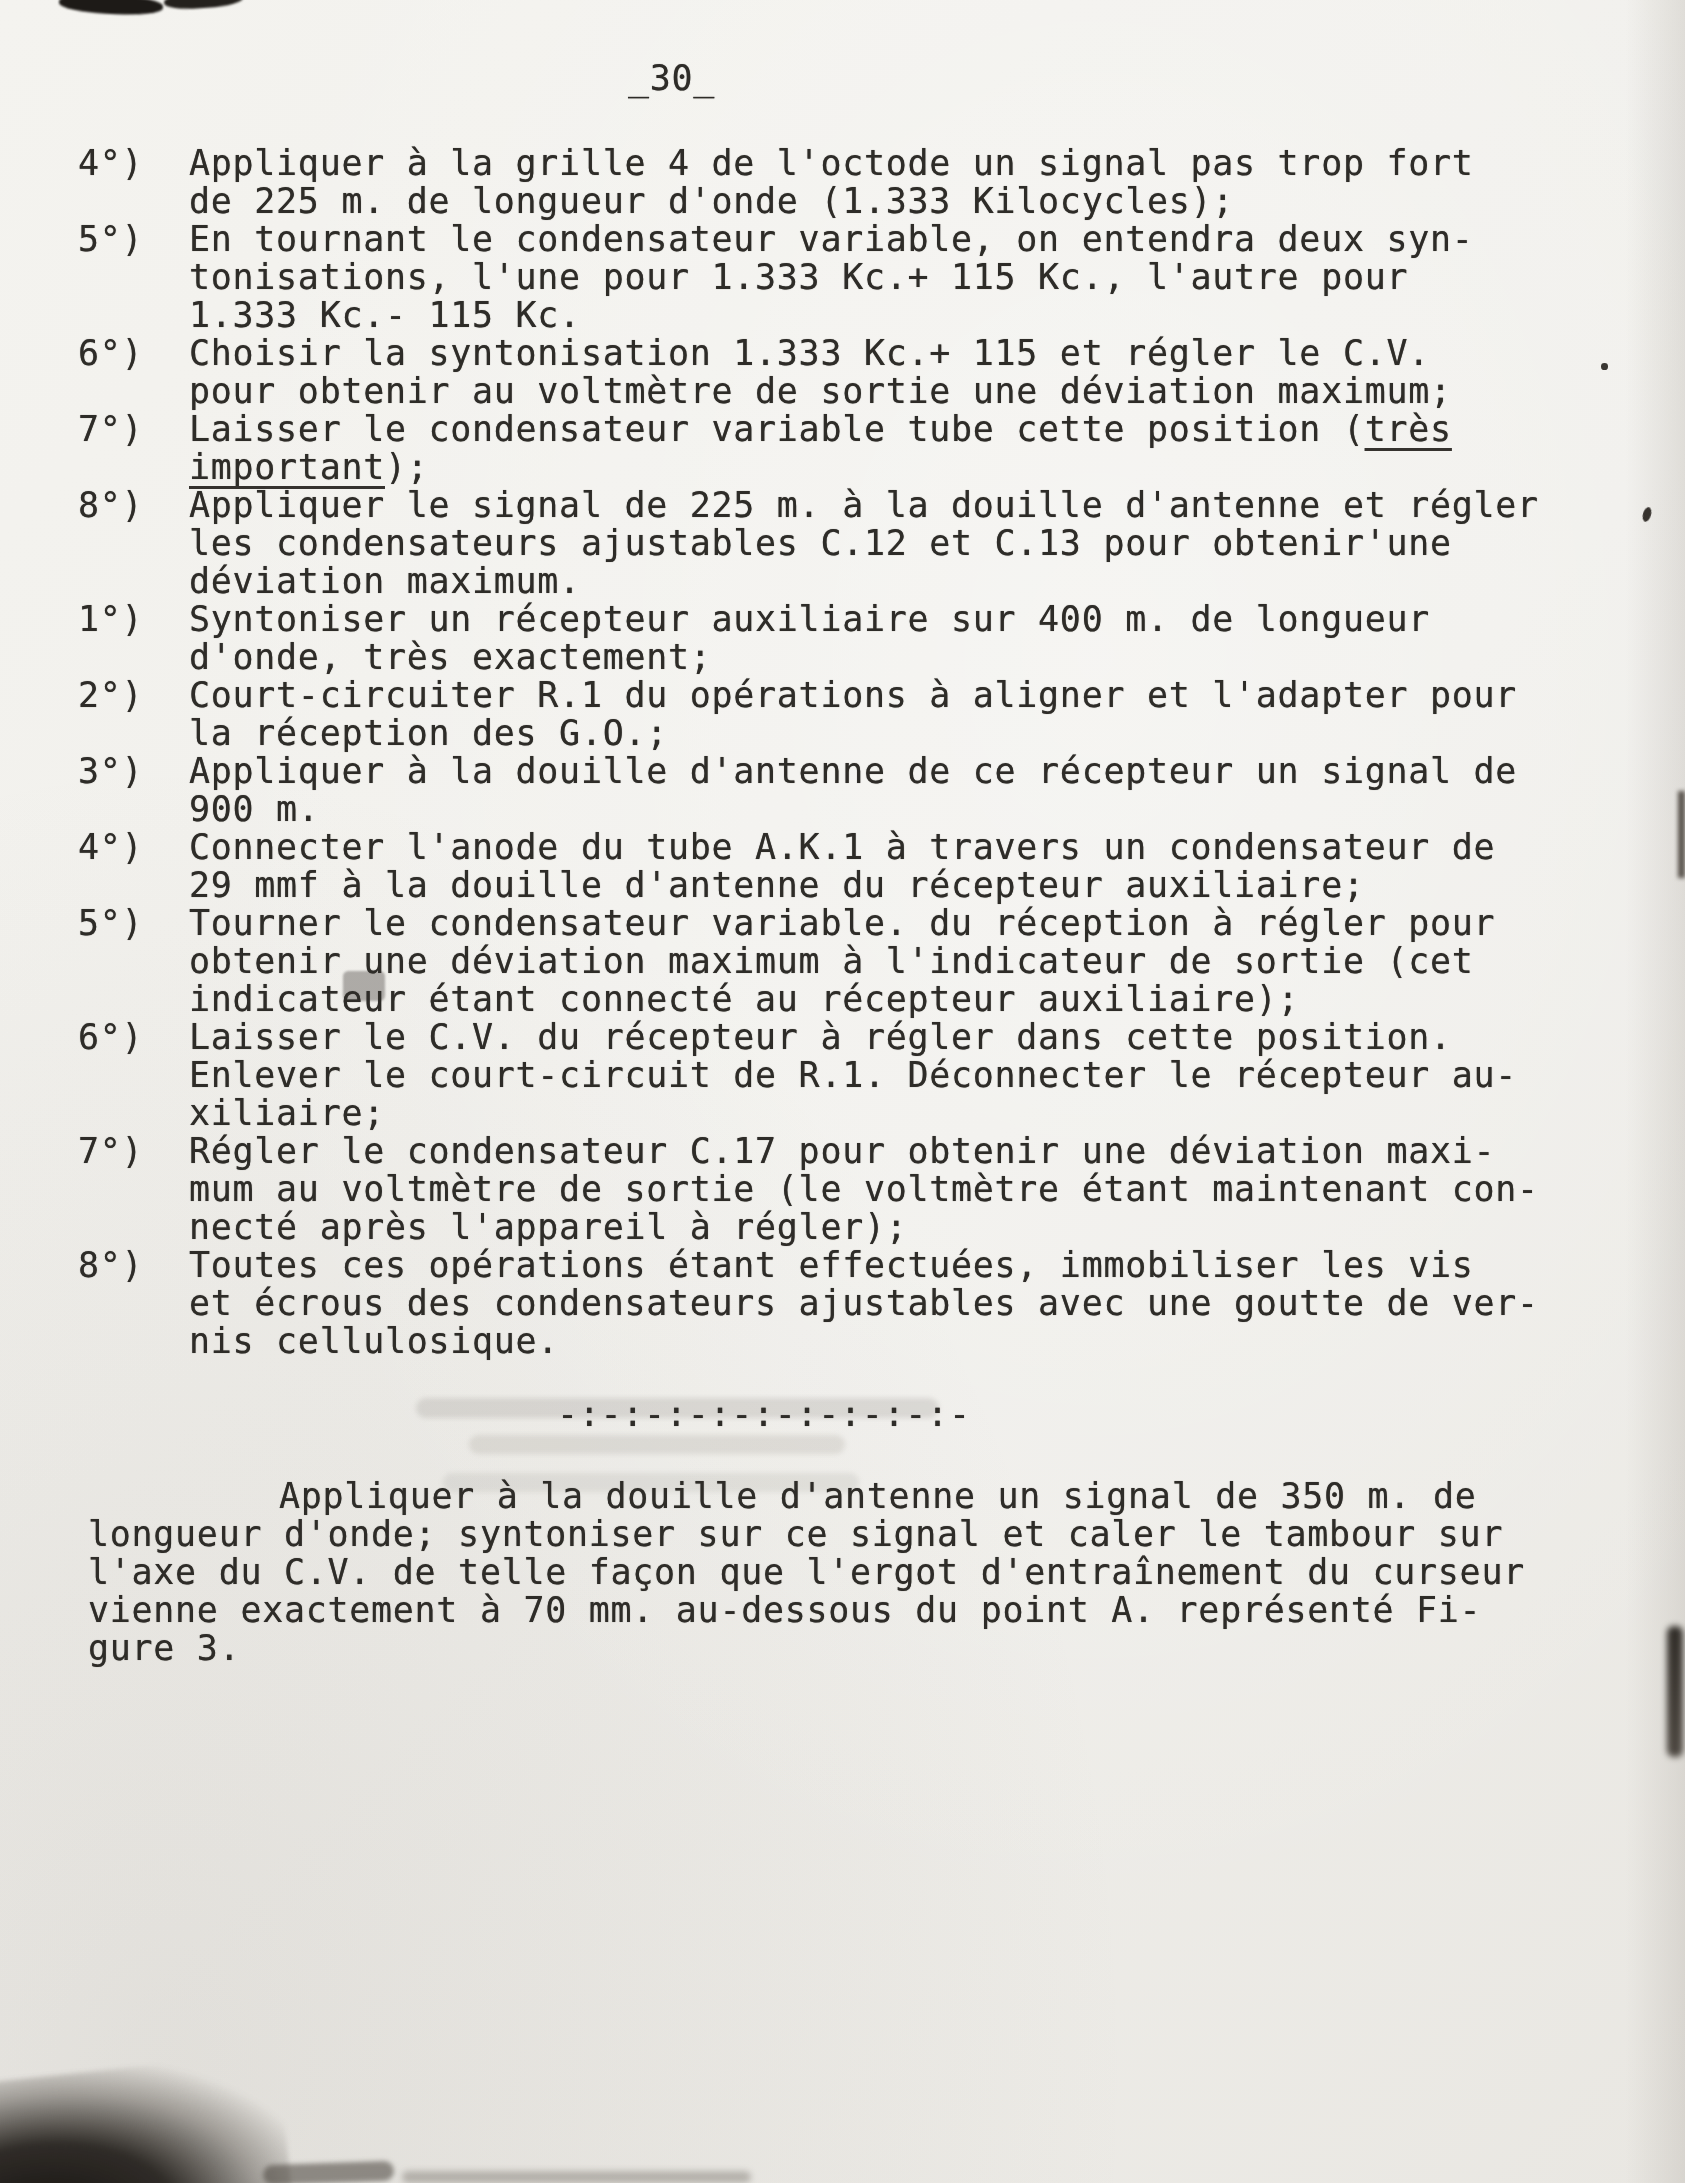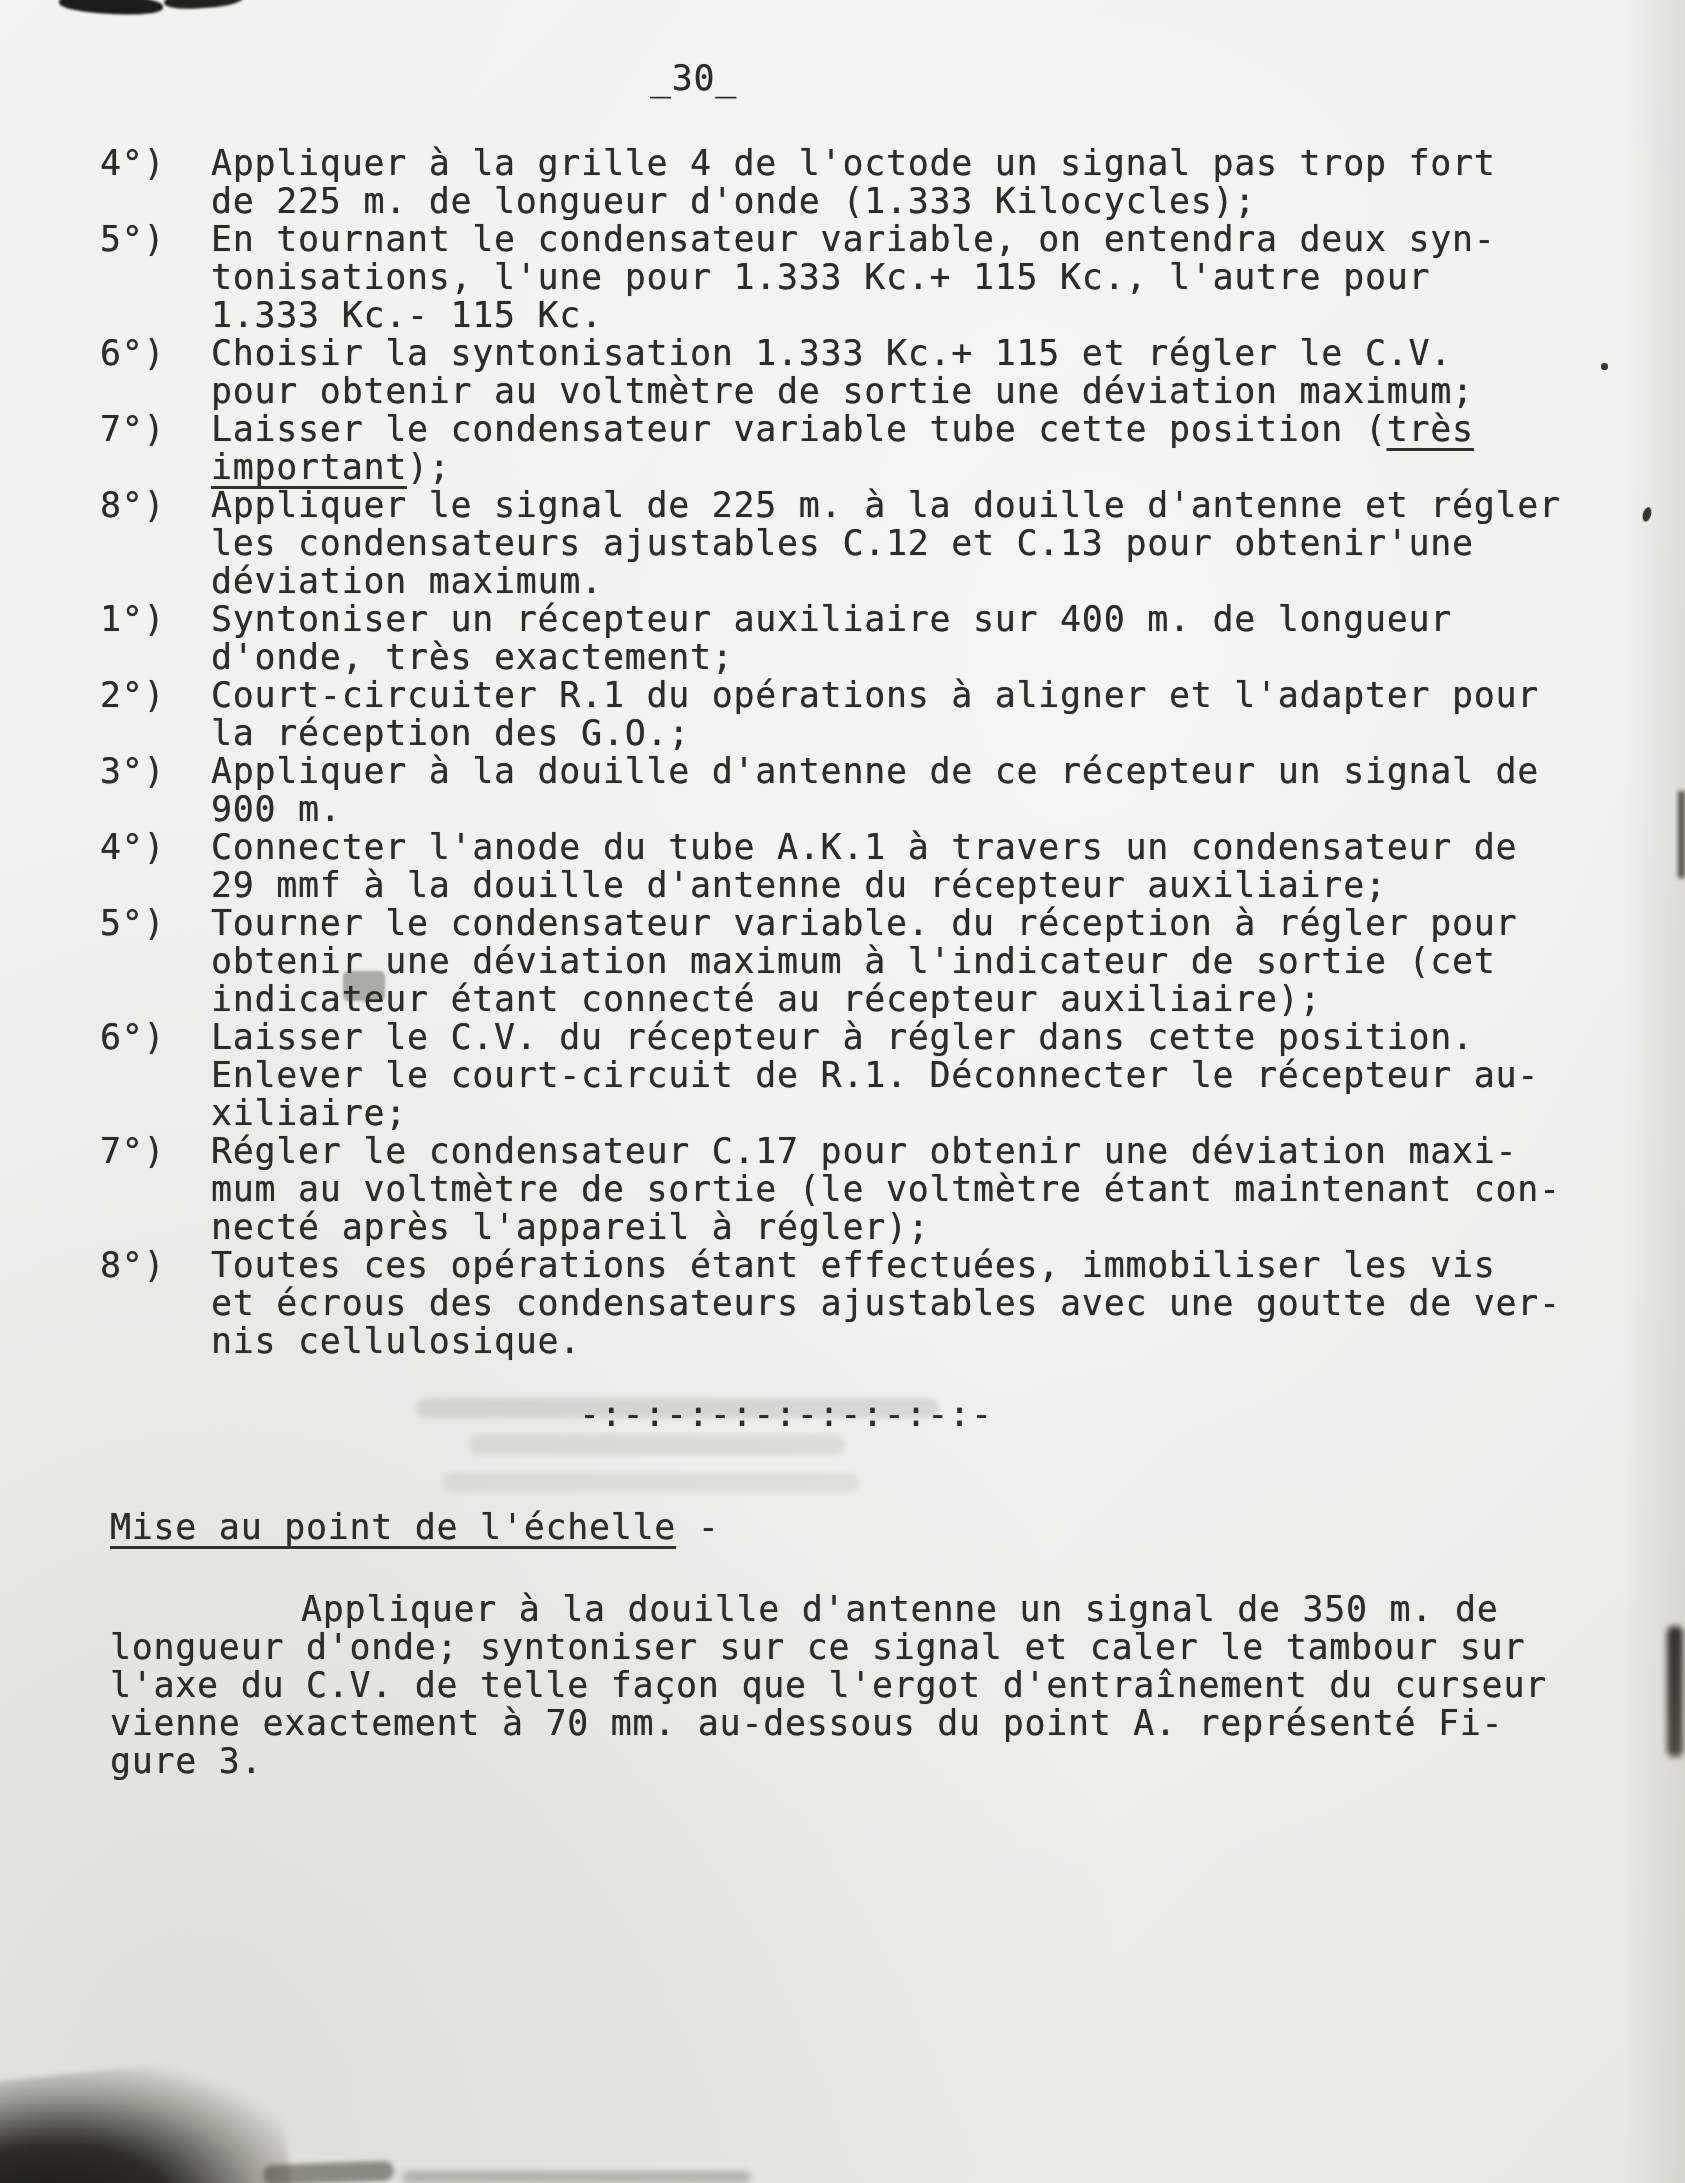--- a/index.html
+++ b/index.html
@@ -23,21 +23,21 @@
     letter-spacing: 0.7px;
   }
   .page::after {
     content: "";
     position: absolute; right: 0; top: 0; width: 60px; height: 100%;
     background: linear-gradient(to right, transparent, rgba(110,100,90,0.14));
     pointer-events: none;
   }
   .content {
     position: relative;
-    padding: 59px 94px 0 100px;
+    padding: 59px 94px 0 78px;
     z-index: 2;
     text-shadow: 0 0 0.8px rgba(42,40,36,0.7);
   }
   .page-number {
     margin-left: 550px;
     margin-bottom: 47px;
   }
   ol.list { list-style: none; margin: 0; padding: 0; }
   li.item { display: flex; }
   .num { flex: none; width: 111px; white-space: pre; }
@@ -170,23 +170,20 @@
       <li class="item">
         <span class="num">8°)</span>
         <span class="body">Toutes ces opérations étant effectuées, immobiliser les vis
 et écrous des condensateurs ajustables avec une goutte de ver-
 nis cellulosique.</span>
       </li>
     </ol>
 
     <div class="separator">-:-:-:-:-:-:-:-:-:-</div>
 
-    <div class="scale-heading">
-      <span class="u">Mise au point de l'échelle</span><span> -</span>
-    </div>
 
     <div class="scale-paragraph">Appliquer à la douille d'antenne un signal de 350 m. de
 longueur d'onde; syntoniser sur ce signal et caler le tambour sur
 l'axe du C.V. de telle façon que l'ergot d'entraînement du curseur
 vienne exactement à 70 mm. au-dessous du point A. représenté Fi-
 gure 3.</div>
 
   </div>
 
   <div class="artifact tl-mark-1"></div>

